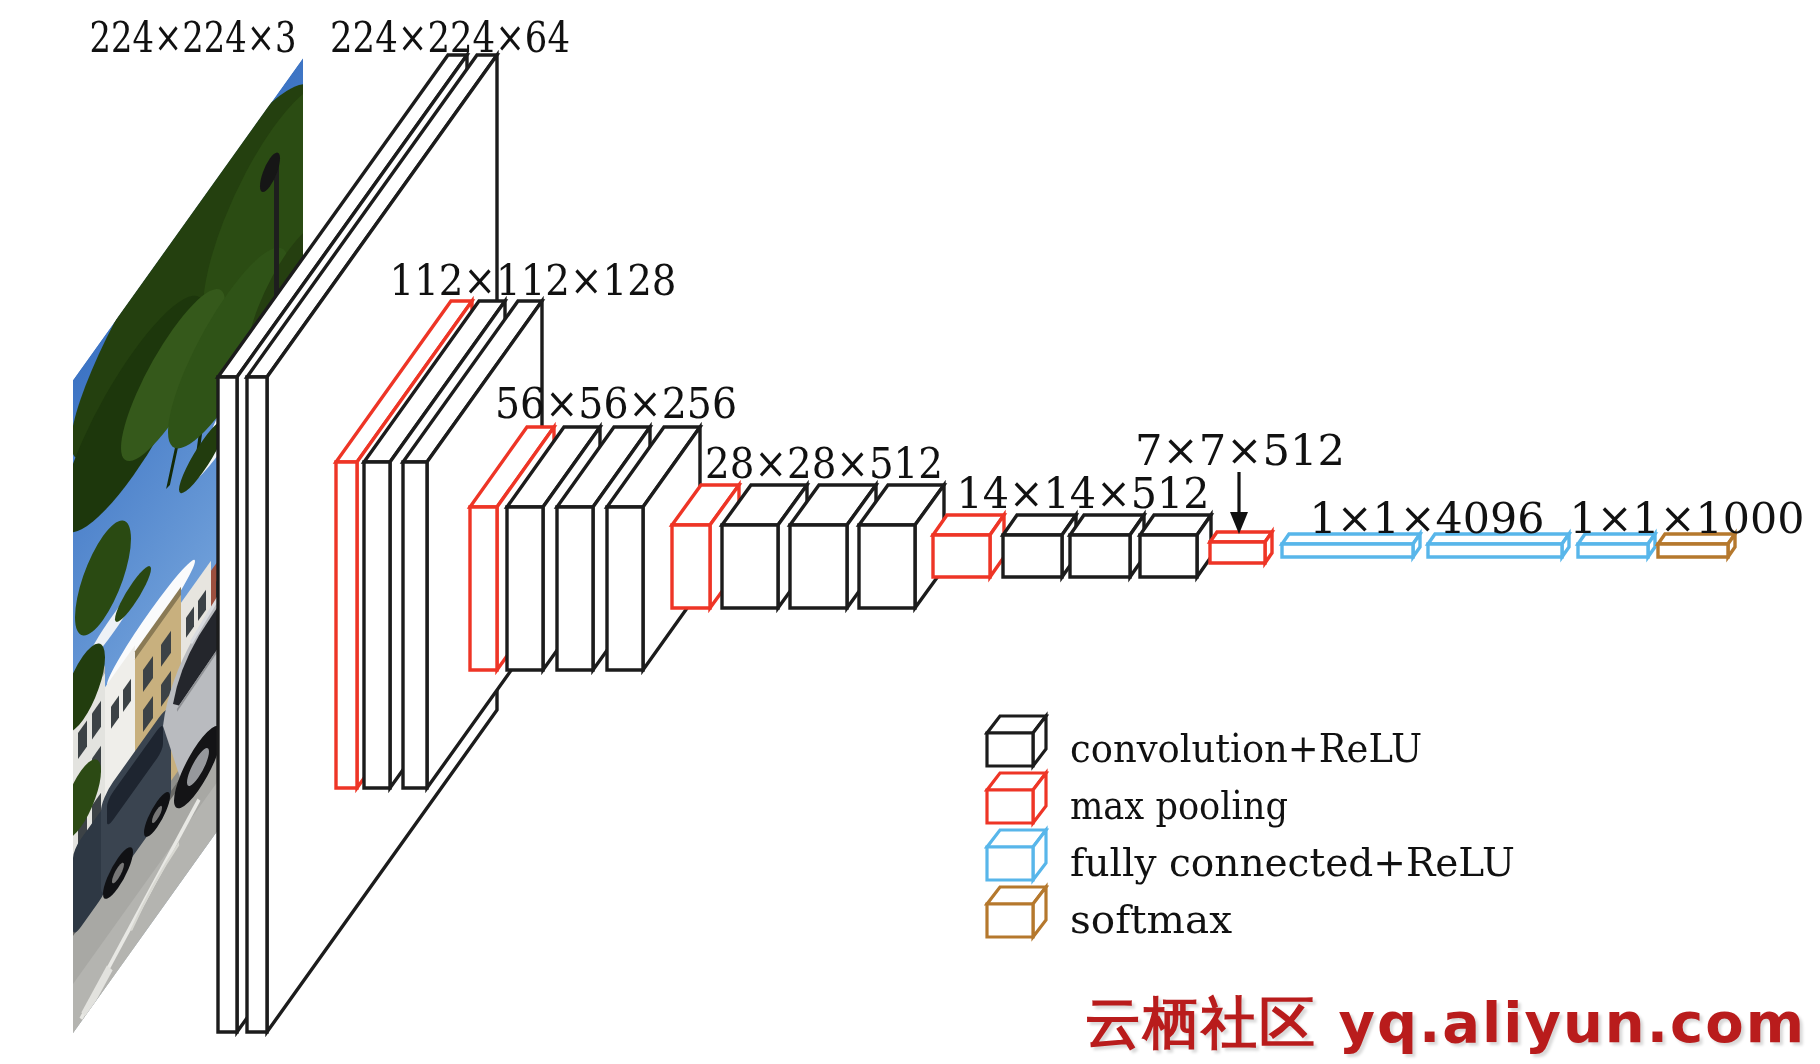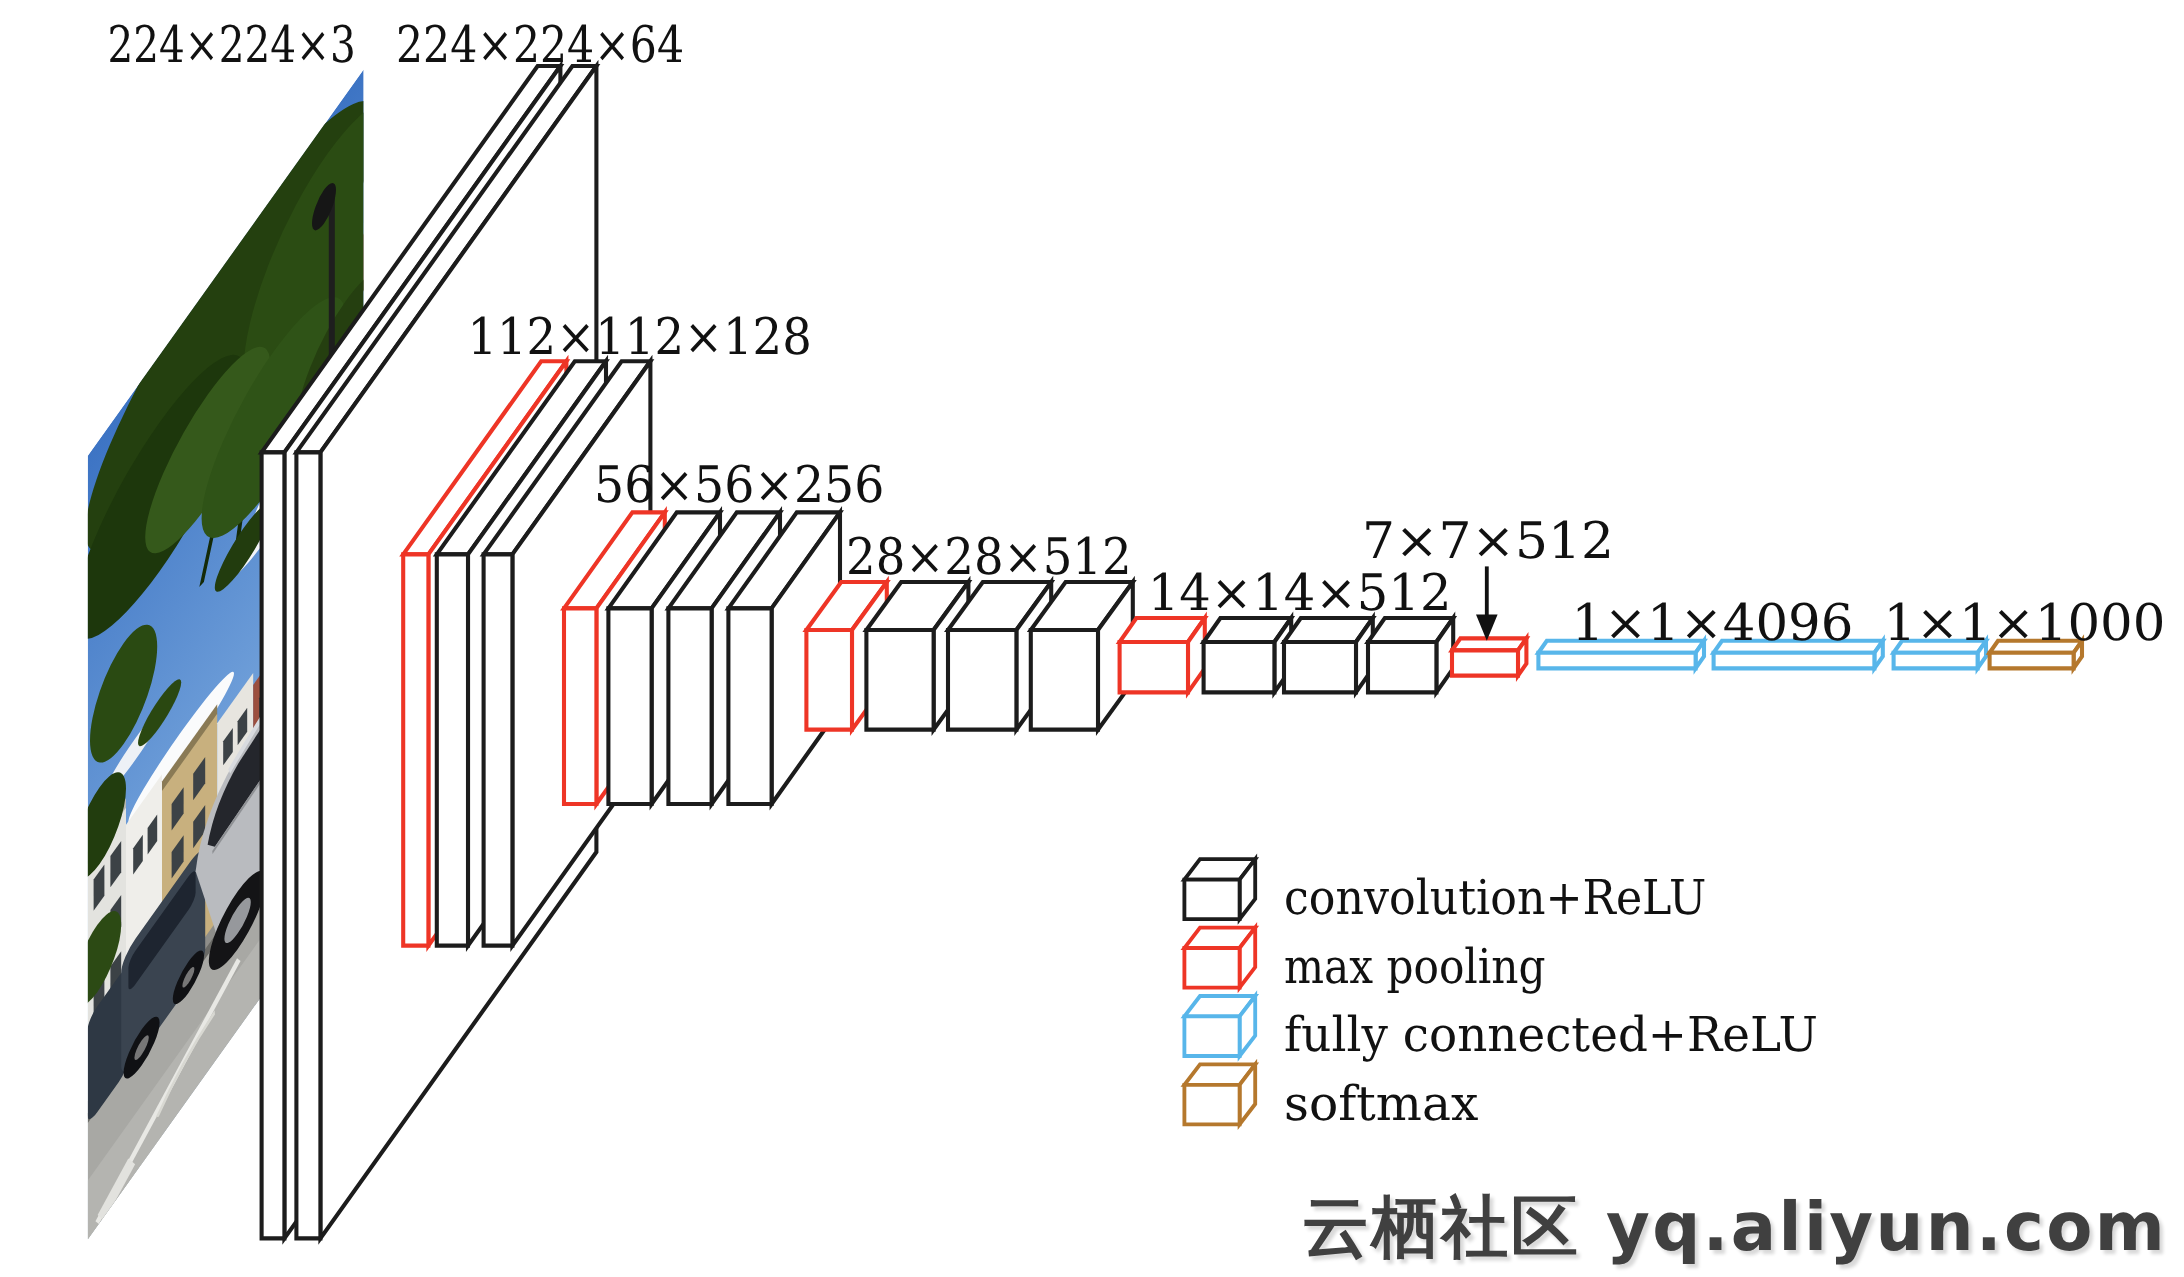--- a/index.html
+++ b/index.html
@@ -6,21 +6,21 @@
   body{width:1820px;height:1064px;position:relative;overflow:hidden;
        font-family:"DejaVu Serif","Liberation Serif",serif;}
   #stage{position:absolute;left:0;top:0;}
   svg text{fill:#111;}
   .layer-label{font-size:42px;}
   .legend-label{font-size:40px;}
   #watermark{
     position:absolute;right:14px;bottom:2px;
     font-family:"DejaVu Sans","Liberation Sans",sans-serif;
     font-size:56px;font-weight:bold;letter-spacing:2px;
-    color:#404040;text-shadow:3px 3px 3px #d9d9d9;
+    color:#b91c1c;text-shadow:3px 3px 3px #d9d9d9;
     pointer-events:none;white-space:nowrap;
   }
 </style>
 </head>
 <body>
 
 <svg id="stage" width="1820" height="1064" viewBox="0 0 1820 1064">
   <defs>
     <linearGradient id="sky" x1="0" y1="0" x2="0" y2="1">
       <stop offset="0" stop-color="#3d74c4"></stop>

